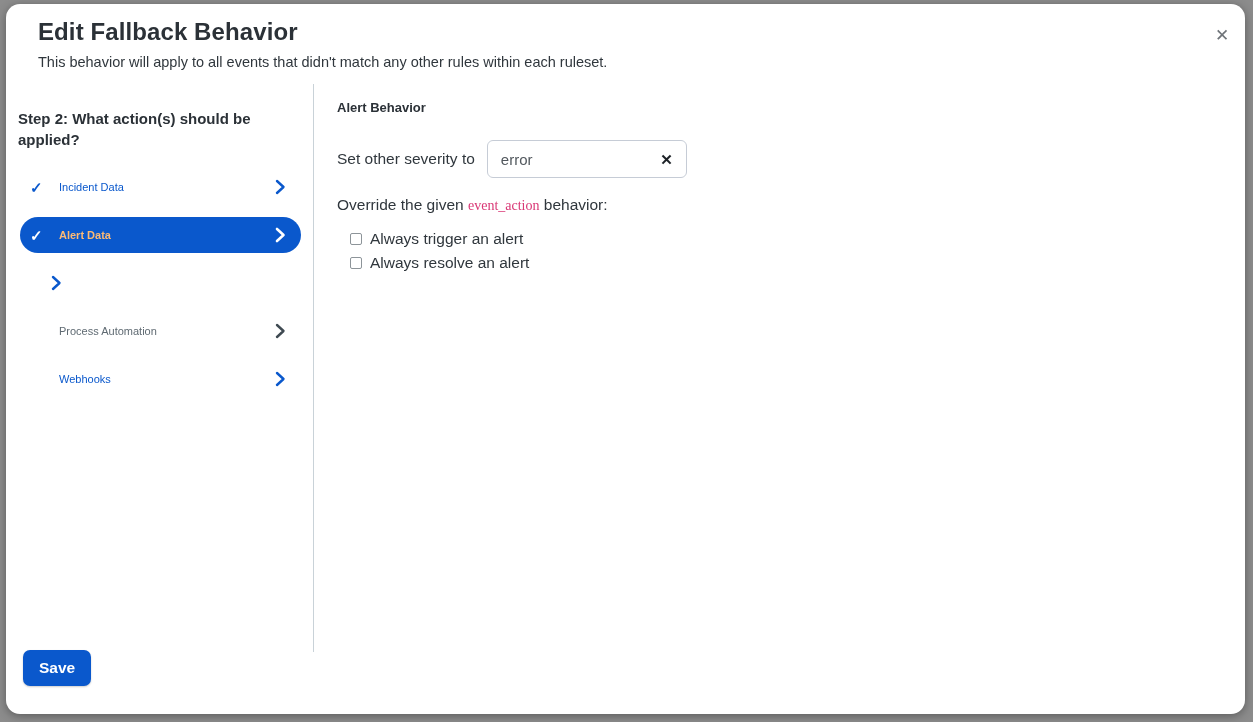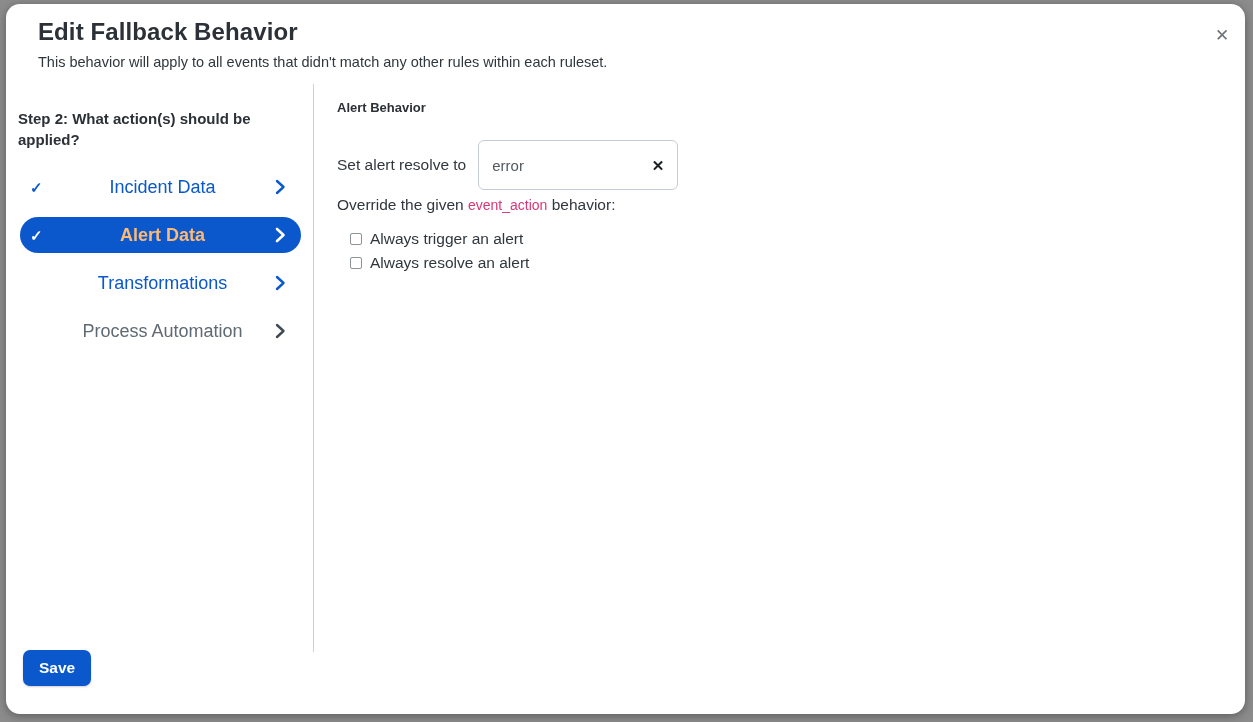--- a/index.html
+++ b/index.html
@@ -142,25 +142,24 @@
     text-align: left;
     line-height: 1;
   }
   .nav-item.active .nav-check {
     color: #ffffff;
   }
   .nav-check.empty { visibility: hidden; }
 
   .nav-label {
     flex: 1 1 auto;
-    margin-left: 1px;
-    font-size: 18px;
+    margin-left: 9px;
+    font-size: 11px;
     color: #0a58cc;
     white-space: nowrap;
-    text-align: center;
   }
   .nav-item.active .nav-label {
     color: #fdba74;
     font-weight: 600;
   }
   .nav-item.disabled .nav-label {
     color: #5f6a72;
   }
 
   .nav-chevron {
@@ -198,21 +197,21 @@
     align-items: center;
   }
   #severity-label {
     font-size: 15.5px;
     color: #30373d;
     white-space: nowrap;
   }
   #severity-select {
     margin-left: 12px;
     width: 200px;
-    height: 50px;
+    height: 38px;
     border: 1px solid #c6ccd6;
     border-radius: 6px;
     background: #ffffff;
     display: flex;
     align-items: center;
     justify-content: space-between;
     box-sizing: border-box;
     padding: 0 12px 0 13px;
     cursor: pointer;
   }
@@ -232,21 +231,21 @@
 
   #override-label {
     position: absolute;
     left: 23px;
     top: 112px;
     font-size: 15.5px;
     color: #30373d;
     white-space: nowrap;
   }
   #override-label .code {
-    font-family: Liberation Sans, sans-serif;
+    font-family: Liberation Serif, serif;
     font-size: 14px;
     color: #d93775;
   }
 
   #override-options {
     position: absolute;
     left: 36px;
     top: 143px;
     text-align: center;
   }
@@ -334,48 +333,56 @@
           <span class="nav-label">Alert Data</span>
           <span class="nav-chevron">
             <svg width="13" height="16" viewBox="0 0 13 16" aria-hidden="true">
                 <path d="M3 2 L9.5 8 L3 14" fill="none" stroke="currentColor" stroke-width="2.6" stroke-linecap="round" stroke-linejoin="round"></path>
               </svg>
           </span>
         </div>
 
         <div class="nav-item">
           <span class="nav-check empty">✓</span>
-          <span class="nav-label">Transformations</span>
           <span class="nav-chevron">
             <svg width="13" height="16" viewBox="0 0 13 16" aria-hidden="true">
                 <path d="M3 2 L9.5 8 L3 14" fill="none" stroke="currentColor" stroke-width="2.4" stroke-linecap="round" stroke-linejoin="round"></path>
               </svg>
           </span>
         </div>
 
         <div class="nav-item disabled">
           <span class="nav-check empty">✓</span>
           <span class="nav-label">Process Automation</span>
           <span class="nav-chevron">
             <svg width="13" height="16" viewBox="0 0 13 16" aria-hidden="true">
                 <path d="M3 2 L9.5 8 L3 14" fill="none" stroke="currentColor" stroke-width="2.4" stroke-linecap="round" stroke-linejoin="round"></path>
               </svg>
           </span>
         </div>
 
+        <div class="nav-item">
+          <span class="nav-check empty">✓</span>
+          <span class="nav-label">Webhooks</span>
+          <span class="nav-chevron">
+            <svg width="13" height="16" viewBox="0 0 13 16" aria-hidden="true">
+                <path d="M3 2 L9.5 8 L3 14" fill="none" stroke="currentColor" stroke-width="2.4" stroke-linecap="round" stroke-linejoin="round"></path>
+              </svg>
+          </span>
+        </div>
 
       </div>
     </div>
 
     <div id="content">
 
       <div id="section-title">Alert Behavior</div>
 
       <div id="severity-row">
-        <span id="severity-label">Set alert resolve to</span>
+        <span id="severity-label">Set other severity to</span>
         <div id="severity-select">
           <span id="severity-value">error</span>
           <span id="severity-clear">✕</span>
         </div>
       </div>
 
       <div id="override-label">
         <span>Override the given </span><span class="code">event_action</span><span> behavior:</span>
       </div>
 

